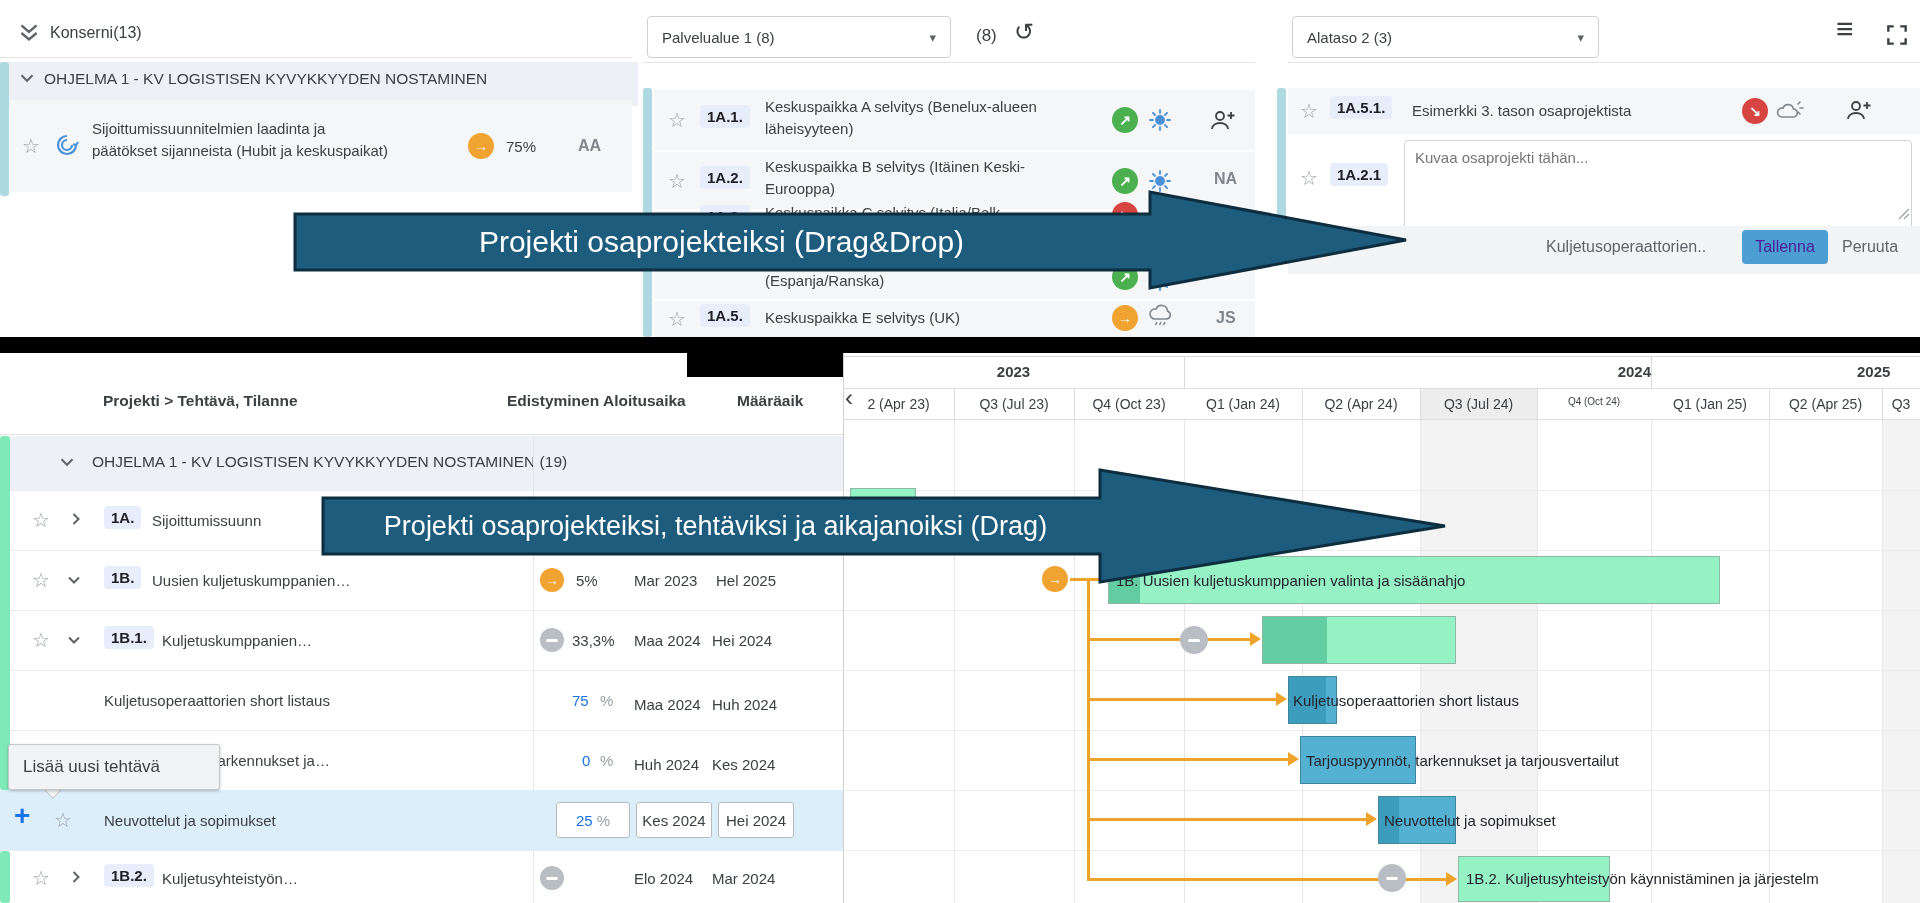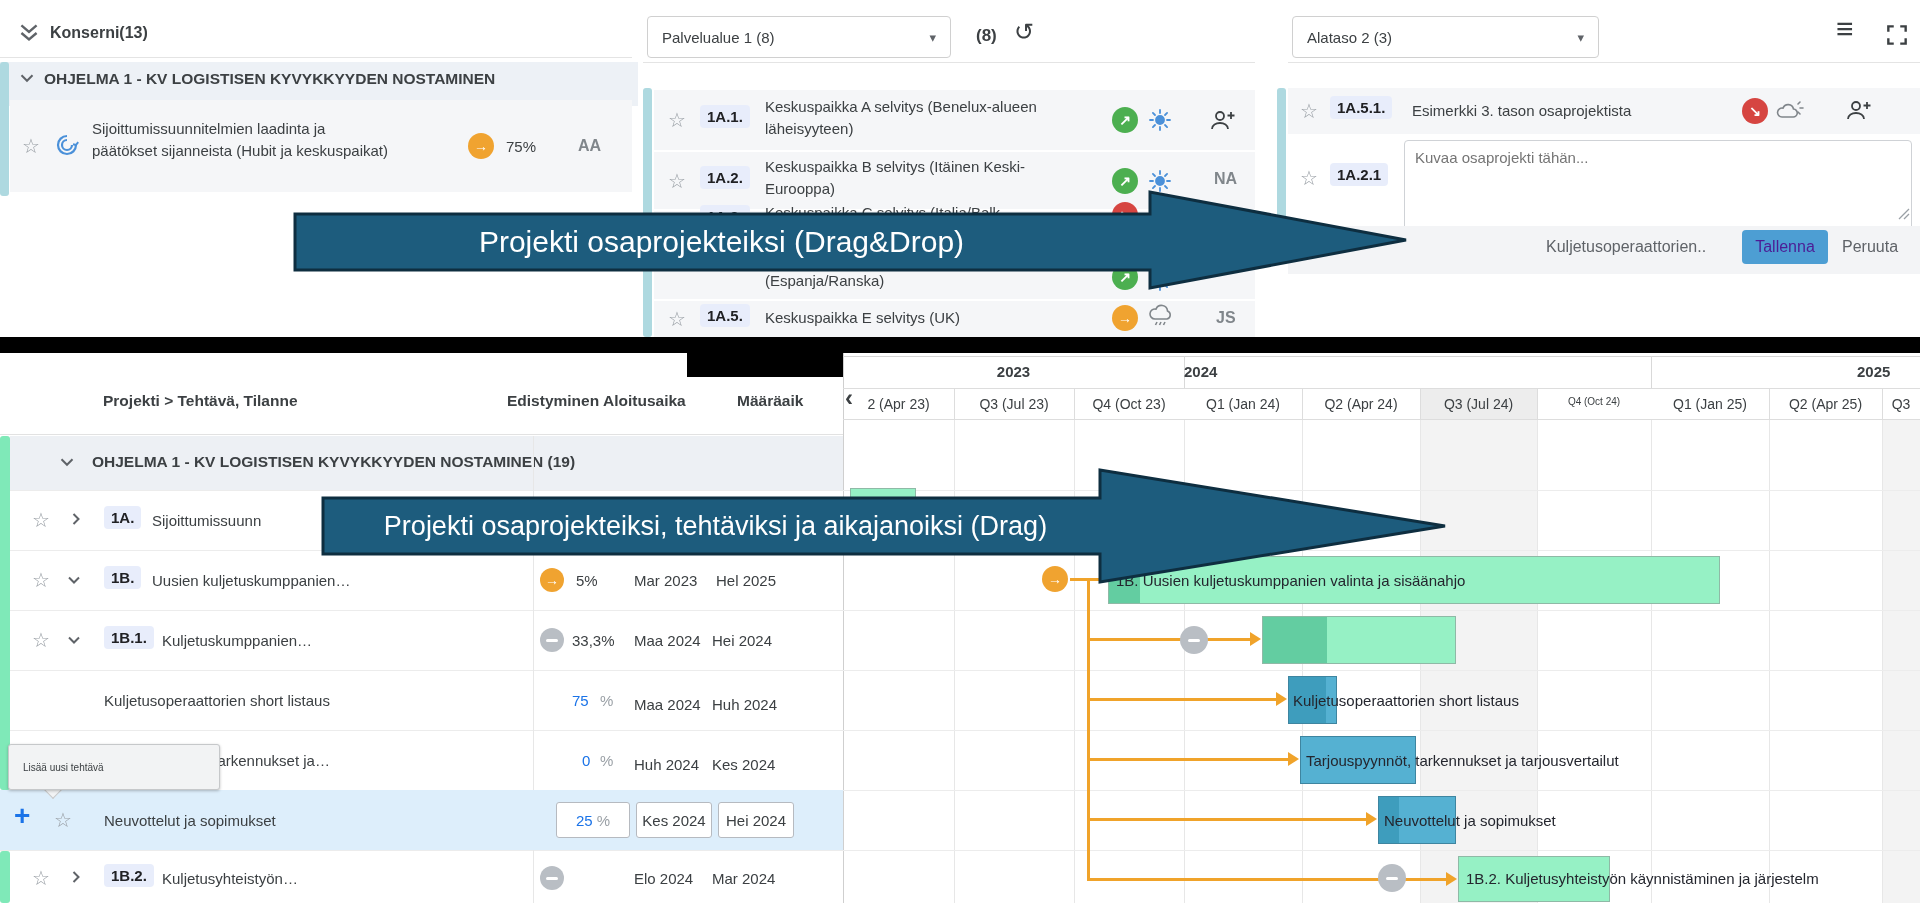--- a/index.html
+++ b/index.html
@@ -1,19 +1,19 @@
 <!DOCTYPE html>
 <html><head>
 <meta charset="utf-8">
 <style>
   html,body{margin:0;padding:0;background:#fff;font-family:"Liberation Sans",sans-serif;}
   #screen{position:relative;width:1920px;height:903px;overflow:hidden;background:#fff;}
   .abs{position:absolute;}
   .t{font-size:15px;color:#3c4043;white-space:nowrap;}
-  .tb{font-weight:bold;}
+  .tb{font-weight:normal;}
   .badge{background:#e8edfb;color:#202124;font-weight:bold;font-size:15px;padding:3px 7px;border-radius:4px;white-space:nowrap;display:inline-block;}
   .star{color:#9aa0a6;font-size:20px;line-height:1;cursor:pointer;}
   .circ{width:26px;height:26px;border-radius:50%;display:flex;align-items:center;justify-content:center;color:#fff;font-size:14px;font-weight:bold;}
   .circ-sm{width:24px;height:24px;}
   .green{background:#4caf50;}
   .orange{background:#f0a330;}
   .red{background:#d64541;}
   .gray{background:#b9bec4;}
   .initials{color:#80868b;font-weight:bold;font-size:16px;white-space:nowrap;}
   .vbar{border-radius:3px;background:#aed9e0;}
@@ -28,21 +28,21 @@
   .mintseg{background:#63cda1;}
   .teal{background:#55b1d2;border-color:#3e85a0;}
   .tealdark{background:#3e9dbd;}
   .bar-label{position:absolute;font-size:15px;color:#24262e;white-space:nowrap;z-index:6;}
   .oline{position:absolute;background:#f0a32a;z-index:4;}
   .oarrow{position:absolute;width:0;height:0;border-top:7px solid transparent;border-bottom:7px solid transparent;border-left:11px solid #f0a32a;z-index:5;}
   .minusbar{width:12px;height:3px;background:#fff;border-radius:2px;}
   .pct-blue{color:#1a73e8;}
   .pct-gray{color:#9aa0a6;}
   .inputbox{background:#fff;border:1px solid #b6bac0;border-radius:3px;display:flex;align-items:center;justify-content:center;font-size:15px;color:#3c4043;box-sizing:border-box;white-space:nowrap;}
-  .tooltip-box{background:#f2f3f4;border:1px solid #c6c8ca;border-radius:3px;box-shadow:0 1px 3px rgba(0,0,0,.25);display:flex;align-items:center;padding:0 14px;font-size:10px;color:#3c4043;white-space:nowrap;}
+  .tooltip-box{background:#f2f3f4;border:1px solid #c6c8ca;border-radius:3px;box-shadow:0 1px 3px rgba(0,0,0,.25);display:flex;align-items:center;padding:0 14px;font-size:17px;color:#3c4043;white-space:nowrap;}
   textarea.desc{border:1px solid #cfd2d6;border-radius:4px;padding:8px 10px;font-family:"Liberation Sans",sans-serif;font-size:15px;color:#3c4043;resize:none;box-sizing:border-box;outline:none;}
   .btn-save{background:#4d9ed3;color:#4c1d95;border:none;border-radius:4px;font-size:16px;font-family:"Liberation Sans",sans-serif;display:flex;align-items:center;justify-content:center;cursor:pointer;}
   .link-btn{font-size:16px;color:#5f6368;white-space:nowrap;cursor:pointer;}
 </style>
 </head>
 <body>
 
 <div id="screen">
 
   <span class="abs" style="left:16px;top:20px;">
@@ -246,21 +246,21 @@
   <div class="abs tb" style="left:845px;top:384px;font-size:24px;color:#3c4043;z-index:20;">‹</div>
   <div class="abs" style="left:0;top:434px;width:843px;height:1px;background:#e2e2e2;"></div>
   <div class="abs" style="left:843px;top:353px;width:1px;height:550px;background:#cfcfcf;"></div>
 
   <div class="abs" style="left:843px;top:356px;width:1077px;height:1px;background:#d5d5d5;"></div>
   <div class="abs" style="left:843px;top:388px;width:1077px;height:1px;background:#dddddd;"></div>
   <div class="abs" style="left:843px;top:419px;width:1077px;height:1px;background:#dddddd;"></div>
   <div class="abs" style="left:1184px;top:356px;width:1px;height:32px;background:#d9d9d9;"></div>
   <div class="abs" style="left:1651px;top:356px;width:1px;height:32px;background:#d9d9d9;"></div>
   <div class="abs t" style="left:843px;top:363px;width:341px;text-align:center;font-weight:600;">2023</div>
-  <div class="abs t" style="left:1184px;top:363px;width:467px;text-align:left;font-weight:600;">2024</div>
+  <div class="abs t" style="left:1184px;top:363px;width:467px;text-align:right;font-weight:600;">2024</div>
   <div class="abs t" style="left:1857px;top:363px;font-weight:600;">2025</div>
 
   <div class="abs" style="left:1420px;top:389px;width:117px;height:30px;background:#ededed;"></div>
   <div class="abs t" style="left:843px;top:396px;width:111px;text-align:center;font-size:14px;">2 (Apr 23)</div>
   <div class="abs t" style="left:954px;top:396px;width:120px;text-align:center;font-size:14px;">Q3 (Jul 23)</div>
   <div class="abs t" style="left:1074px;top:396px;width:110px;text-align:center;font-size:14px;">Q4 (Oct 23)</div>
   <div class="abs t" style="left:1184px;top:396px;width:118px;text-align:center;font-size:14px;">Q1 (Jan 24)</div>
   <div class="abs t" style="left:1302px;top:396px;width:118px;text-align:center;font-size:14px;">Q2 (Apr 24)</div>
   <div class="abs t" style="left:1420px;top:396px;width:117px;text-align:center;font-size:14px;">Q3 (Jul 24)</div>
   <div class="abs t" style="left:1537px;top:396px;width:114px;text-align:center;font-size:10px;">Q4 (Oct 24)</div>

